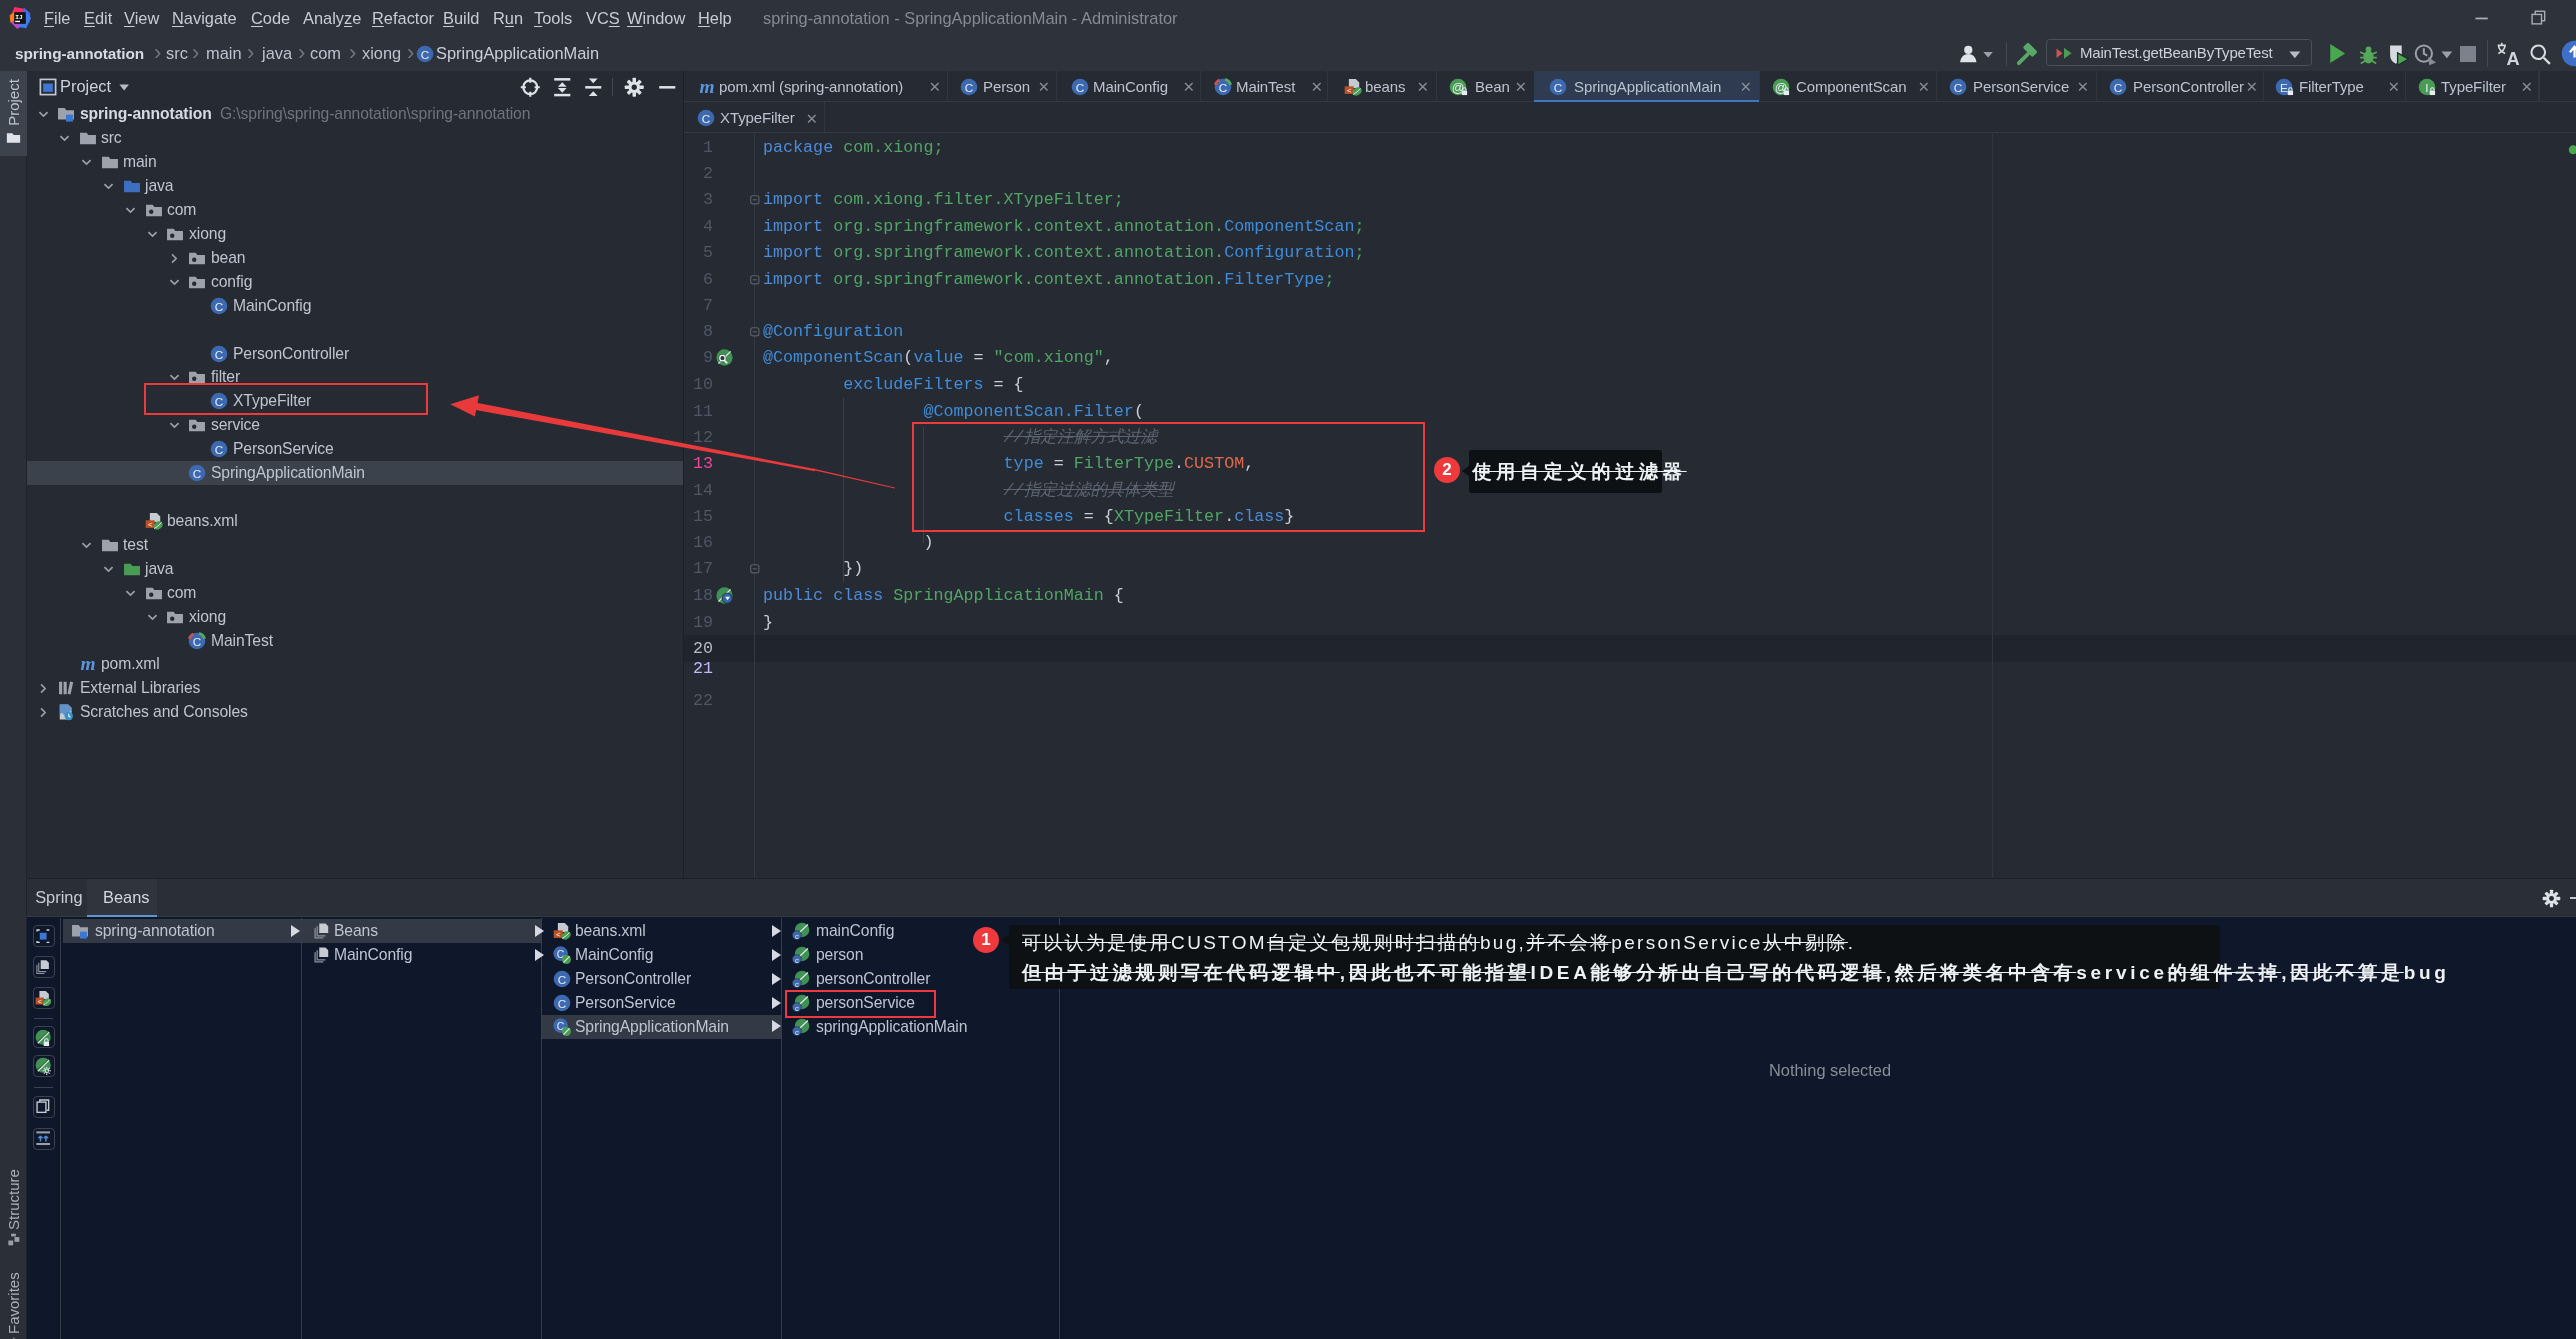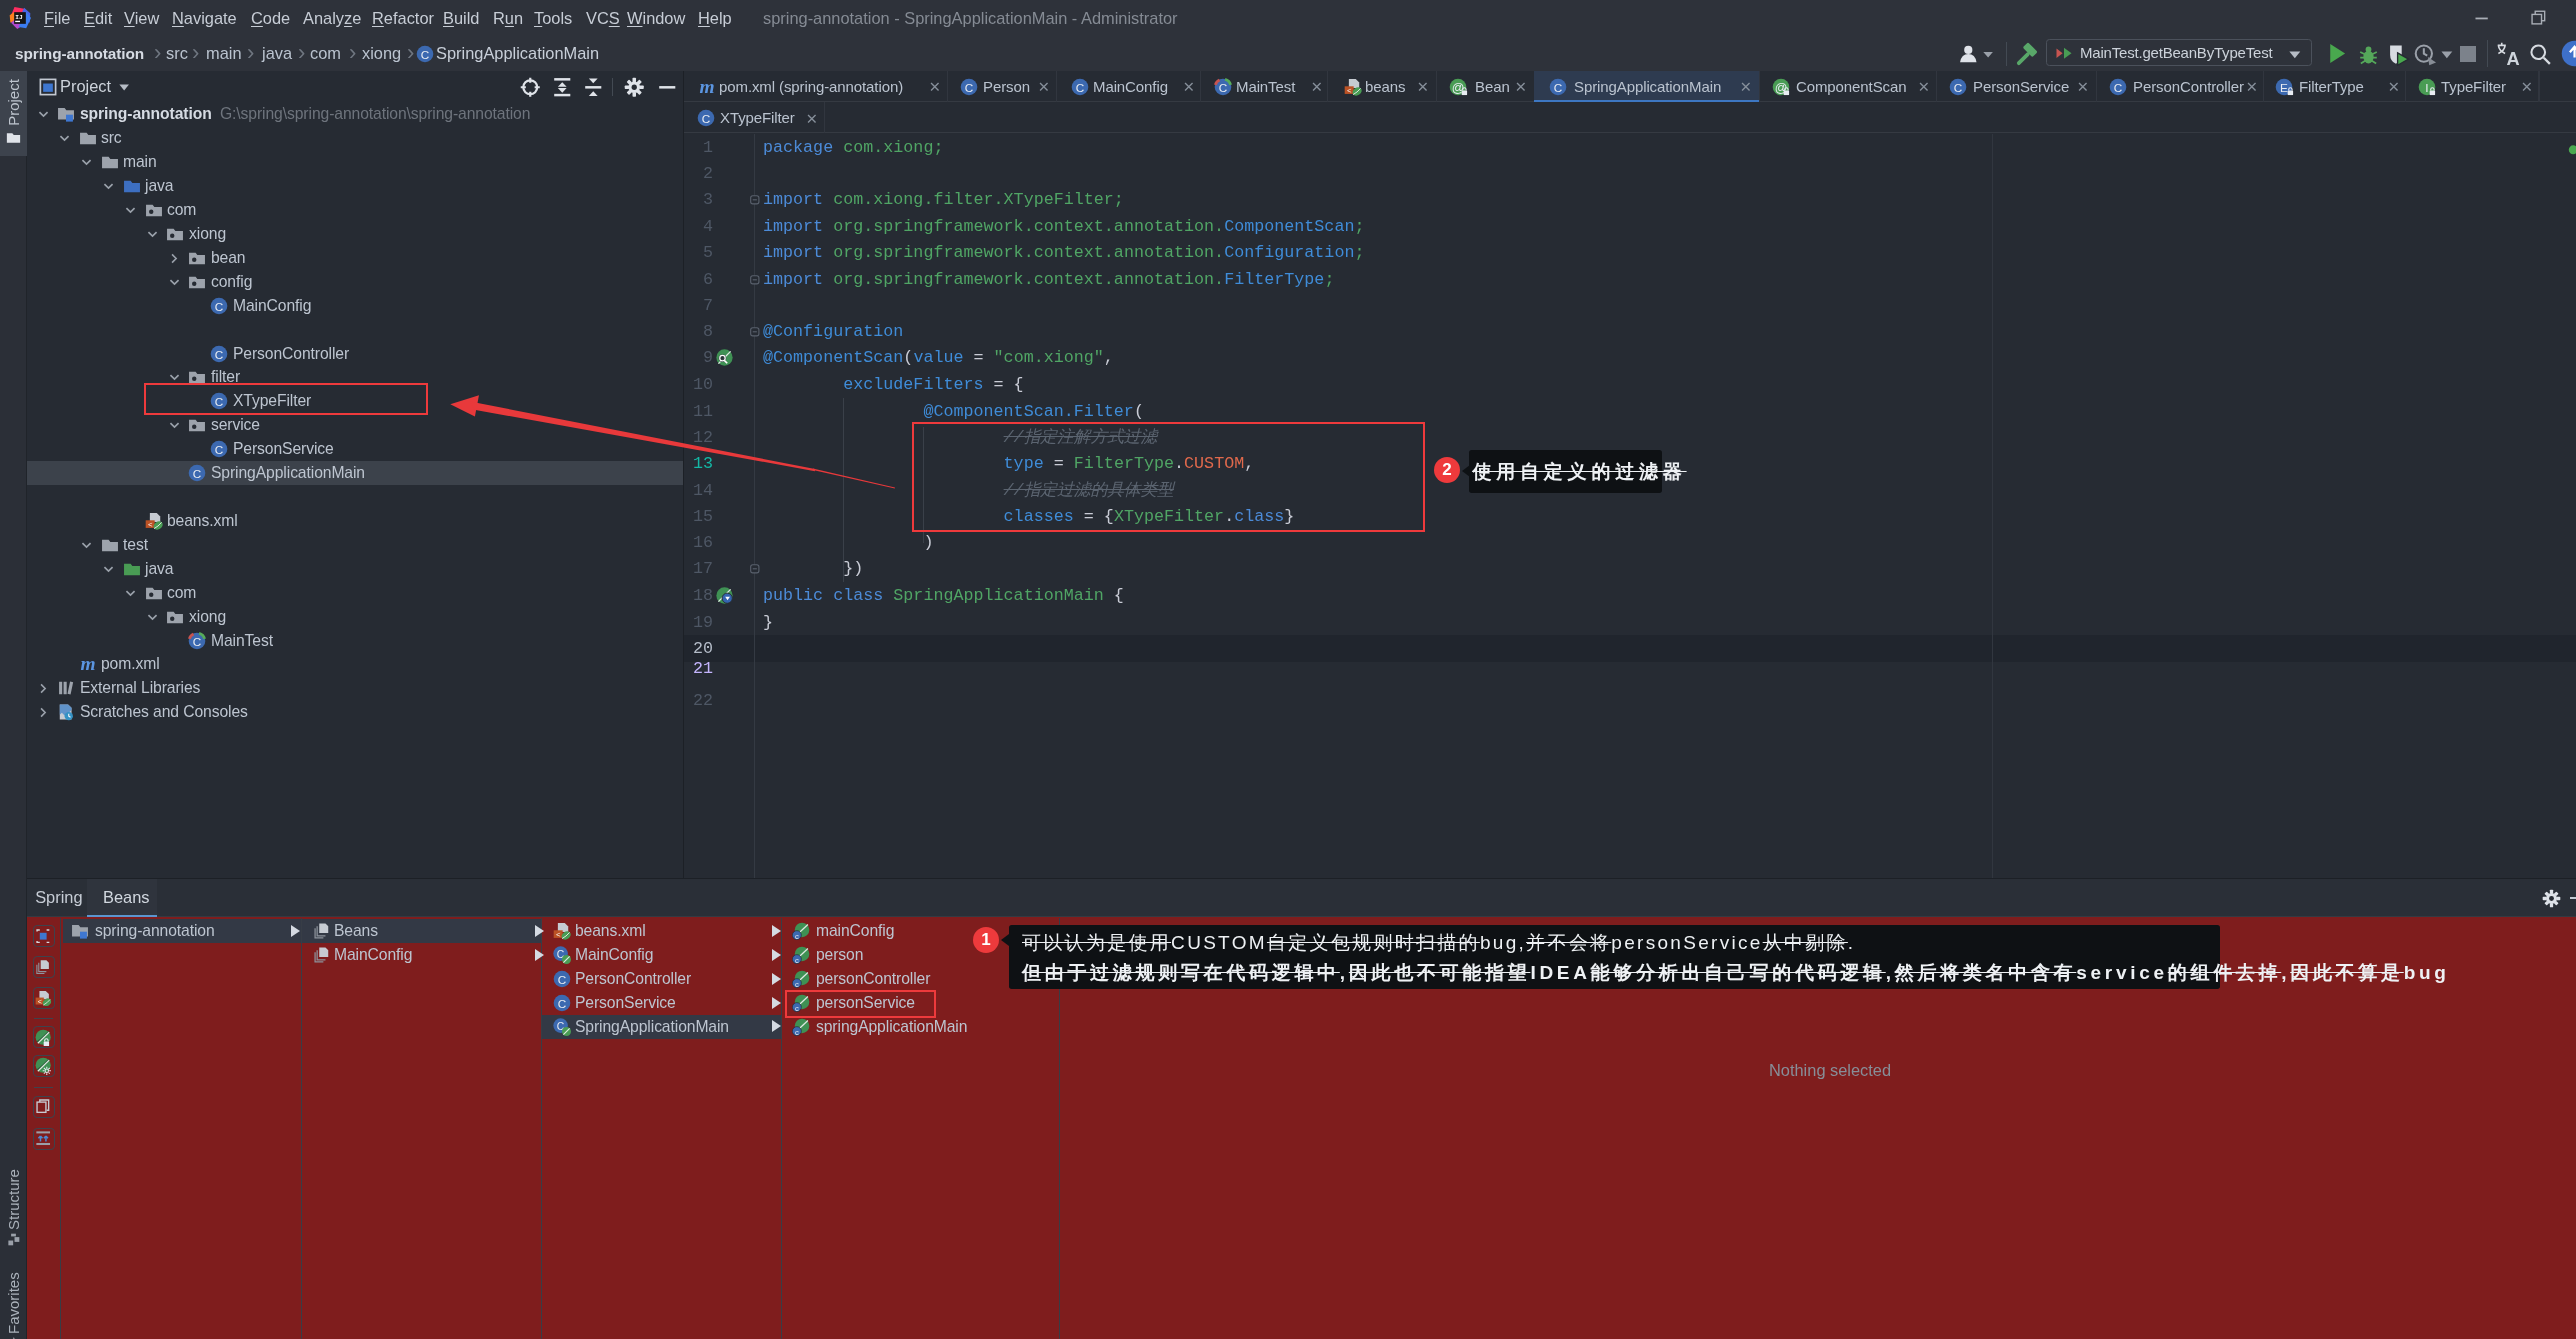--- a/index.html
+++ b/index.html
@@ -28,21 +28,21 @@
 .codeline{position:absolute;left:79px;height:27px;line-height:27px;font-family:"Liberation Mono",monospace;
   font-size:16.7px;white-space:pre;letter-spacing:0.01px;}
 .lnum{position:absolute;width:29px;text-align:right;height:27px;line-height:27px;font-family:"Liberation Mono",monospace;font-size:16.7px;color:#4e5765;}
 .kw{color:#4c8bd8;}
 .an{color:#3f8cd8;}
 .gr{color:#50a565;}
 .or{color:#e0694c;}
 .wh{color:#c9ccd6;}
 .cm{color:#5b6470;font-style:italic;text-decoration:line-through;}
 
-#bottom{position:absolute;left:27px;top:878px;width:2549px;height:462px;background:#7f1d1d;border-top:0.7px solid #1c2026;box-sizing:border-box;}
+#bottom{position:absolute;left:27px;top:878px;width:2549px;height:462px;background:#0f172a;border-top:0.7px solid #1c2026;box-sizing:border-box;}
 .brow{position:absolute;height:24px;line-height:24px;font-size:15.7px;color:#bdc5d0;white-space:nowrap;letter-spacing:-0.1px;}
 .colsep{position:absolute;top:39px;width:0.7px;height:423px;background:#373d46;}
 .barrow{position:absolute;width:0;height:0;border-left:9px solid #d5dae2;border-top:6.1px solid transparent;border-bottom:6.1px solid transparent;}
 
 .redbox{position:absolute;border:2px solid #ee3a3c;box-sizing:border-box;}
 .redcirc{position:absolute;width:26px;height:26px;border-radius:50%;background:#ee3a3c;color:#fff;
   font-size:17px;font-weight:bold;text-align:center;line-height:26px;}
 .tip{position:absolute;background:#0e1114;color:#eef1f4;font-size:19px;border-radius:2.7px;white-space:nowrap;}
 .lt{display:inline-block;text-decoration:none;}
 .tiptail{position:absolute;width:0;height:0;border-right:8.2px solid #0e1114;border-top:6.1px solid transparent;border-bottom:6.1px solid transparent;}
@@ -661,21 +661,21 @@
 <div class="lnum" style="left:0;top:115px;color:#4e5765">3</div>
 <div class="lnum" style="left:0;top:142px;color:#4e5765">4</div>
 <div class="lnum" style="left:0;top:168px;color:#4e5765">5</div>
 <div class="lnum" style="left:0;top:195px;color:#4e5765">6</div>
 <div class="lnum" style="left:0;top:221px;color:#4e5765">7</div>
 <div class="lnum" style="left:0;top:247px;color:#4e5765">8</div>
 <div class="lnum" style="left:0;top:273px;color:#4e5765">9</div>
 <div class="lnum" style="left:0;top:300px;color:#4e5765">10</div>
 <div class="lnum" style="left:0;top:327px;color:#4e5765">11</div>
 <div class="lnum" style="left:0;top:353px;color:#4e5765">12</div>
-<div class="lnum" style="left:0;top:379px;color:#14b8a6">13</div>
+<div class="lnum" style="left:0;top:379px;color:#ec4899">13</div>
 <div class="lnum" style="left:0;top:406px;color:#4e5765">14</div>
 <div class="lnum" style="left:0;top:432px;color:#4e5765">15</div>
 <div class="lnum" style="left:0;top:458px;color:#4e5765">16</div>
 <div class="lnum" style="left:0;top:484px;color:#4e5765">17</div>
 <div class="lnum" style="left:0;top:511px;color:#4e5765">18</div>
 <div class="lnum" style="left:0;top:538px;color:#4e5765">19</div>
 <div class="lnum" style="left:0;top:564px;color:#b4bcc8">20</div>
 <div class="lnum" style="left:0;top:584px;color:#c4b5fd">21</div>
 <div class="lnum" style="left:0;top:616px;color:#4e5765">22</div>
 <svg class="abs" style="left:31px;top:277px;width:19px;height:19px" viewBox="0 0 28 28" width="19" height="19">

